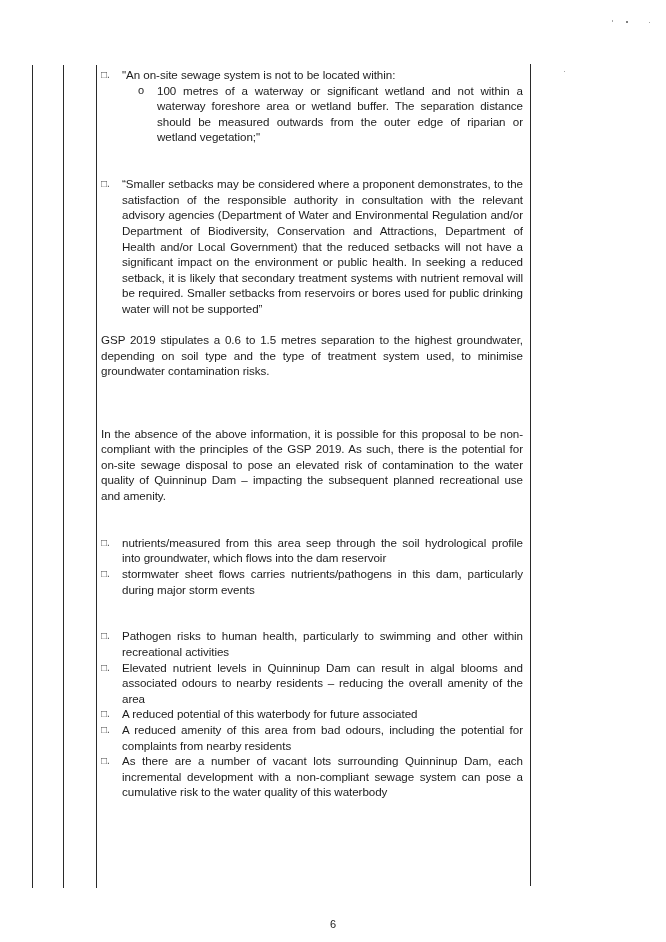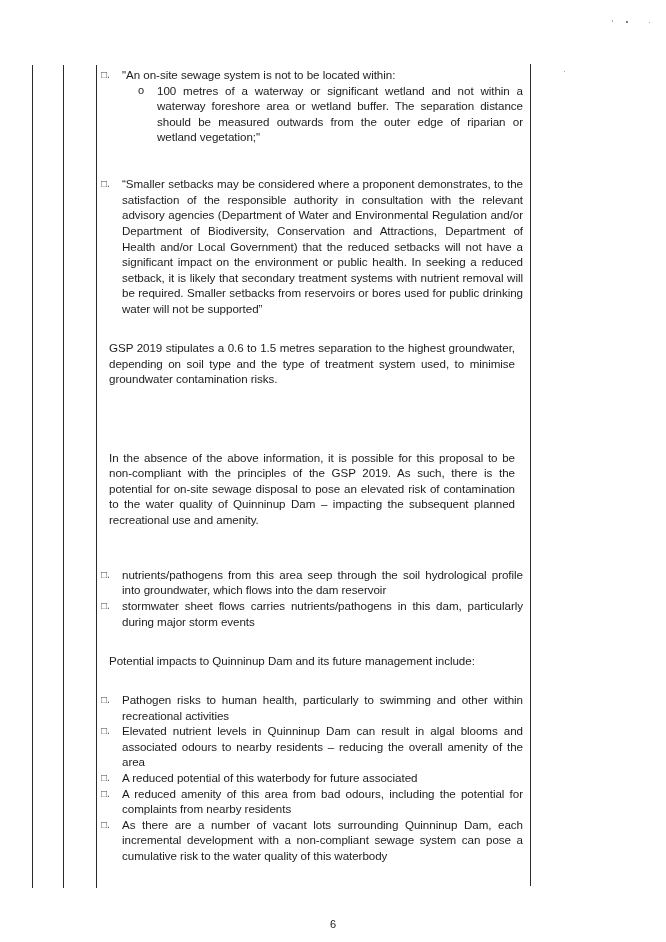--- a/index.html
+++ b/index.html
@@ -2,21 +2,21 @@
 <html><head>
 <meta charset="utf-8">
 <style>
   html, body { margin: 0; padding: 0; background: #ffffff; }
   body { width: 666px; height: 942px; position: relative; overflow: hidden;
          font-family: "Liberation Sans", sans-serif; color: #1c1c1c; }
   .vline { position: absolute; background: #2a2a2a; width: 1.4px; }
   .speck { position: absolute; background: #888; border-radius: 50%; }
   .content { position: absolute; left: 101px; top: 67px; width: 422px;
              font-size: 11.6px; line-height: 15.6px; letter-spacing: -0.05px; }
-  .content p { margin: 8px; text-align: justify; }
+  .content p { margin: 0; text-align: justify; }
   .gap { height: 15.6px; }
   .item { display: flex; text-align: justify; }
   .bullet { flex: 0 0 21px; font-size: 10px; color: #444; }
   .item-text { flex: 1; text-align: justify; }
   .sub { display: flex; padding-left: 37px; }
   .sub-bullet { flex: 0 0 19px; font-size: 11px; }
   .page-num { position: absolute; top: 918px; left: 0; width: 666px; text-align: center;
               font-size: 11px; color: #222; }
 </style>
 </head>
@@ -54,29 +54,28 @@
   <p>GSP 2019 stipulates a 0.6 to 1.5 metres separation to the highest groundwater, depending on soil type and the type of treatment system used, to minimise groundwater contamination risks.</p>
   <div class="gap"></div>
   <div class="gap"></div>
   <div class="gap"></div>
   <p>In the absence of the above information, it is possible for this proposal to be non-compliant with the principles of the GSP 2019. As such, there is the potential for on-site sewage disposal to pose an elevated risk of contamination to the water quality of Quinninup Dam – impacting the subsequent planned recreational use and amenity.</p>
   <div class="gap"></div>
   <div class="gap"></div>
 
   <div class="item">
     <span class="bullet">□.</span>
-    <span class="item-text">nutrients/pathogens from this area seep through the soil hydrological profile into groundwater, which flows into the dam reservoir</span>
+    <span class="item-text">nutrients/measured from this area seep through the soil hydrological profile into groundwater, which flows into the dam reservoir</span>
   </div>
   <div class="item">
     <span class="bullet">□.</span>
     <span class="item-text">stormwater sheet flows carries nutrients/pathogens in this dam, particularly during major storm events</span>
   </div>
   <div class="gap"></div>
 
-  <p>Potential impacts to Quinninup Dam and its future management include:</p>
   <div class="gap"></div>
 
   <div class="item">
     <span class="bullet">□.</span>
     <span class="item-text">Pathogen risks to human health, particularly to swimming and other within recreational activities</span>
   </div>
   <div class="item">
     <span class="bullet">□.</span>
     <span class="item-text">Elevated nutrient levels in Quinninup Dam can result in algal blooms and associated odours to nearby residents – reducing the overall amenity of the area</span>
   </div>

